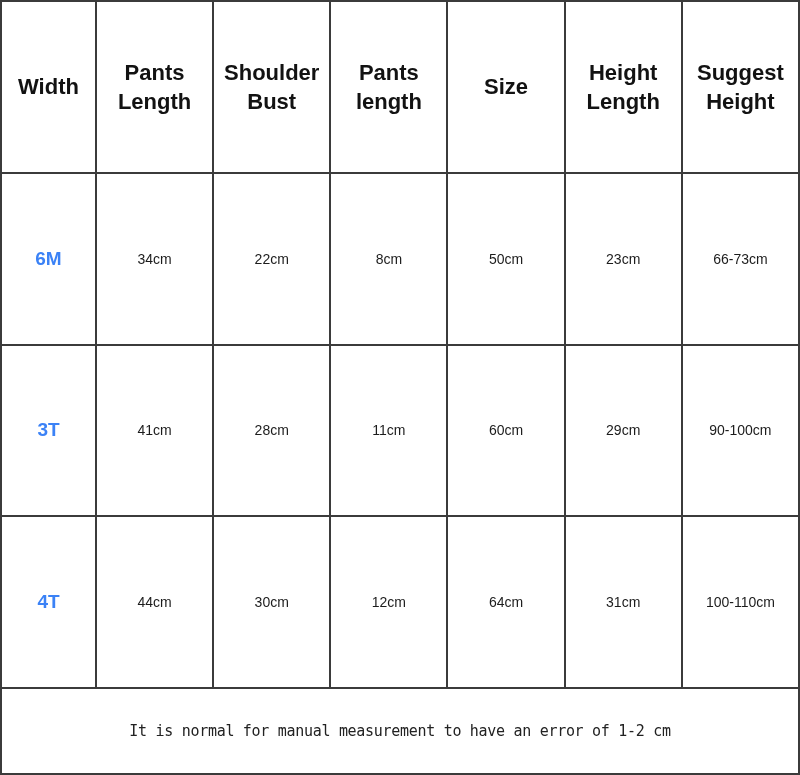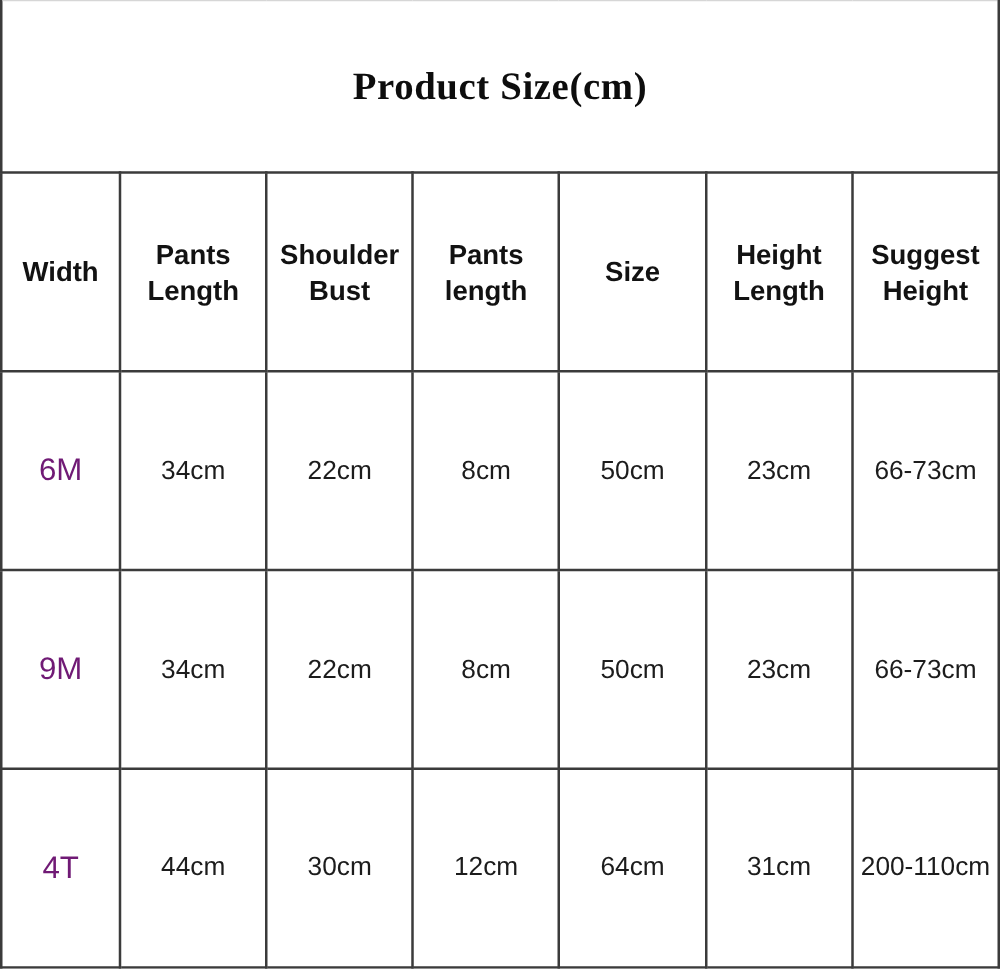--- a/index.html
+++ b/index.html
@@ -47,28 +47,28 @@
     font-weight: 700;
     font-size: 22px;
     line-height: 1.32;
     color: #121212;
   }
 
   td.value-cell {
     height: 82px;
     font-family: "Liberation Sans", sans-serif;
     font-weight: 400;
-    font-size: 21px;
+    font-size: 14px;
     color: #1c1c1c;
   }
 
   td.size-cell {
-    font-weight: 400;
-    font-size: 25px;
-    color: #701a75;
+    font-weight: 700;
+    font-size: 19px;
+    color: #3b82f6;
   }
 
   td.note-cell {
     height: 41px;
     font-family: "DejaVu Sans Mono", "Liberation Mono", monospace;
     font-weight: 400;
     font-size: 15px;
     letter-spacing: -0.3px;
     color: #222222;
   }
@@ -82,55 +82,55 @@
       <col class="col-size">
       <col>
         <col>
         <col>
         <col>
         <col>
         <col>
     </colgroup>
     <tbody>
       <tr>
-        <td class="title-cell" colspan="7">Product Size(cm)</td>
-      </tr>
-      <tr>
         <th class="col-header">Width</th>
         <th class="col-header">Pants Length</th>
         <th class="col-header">Shoulder Bust</th>
         <th class="col-header">Pants length</th>
         <th class="col-header">Size</th>
         <th class="col-header">Height Length</th>
         <th class="col-header">Suggest Height</th>
       </tr>
 
       <tr>
         <td class="value-cell size-cell">6M</td>
         <td class="value-cell">34cm</td>
         <td class="value-cell">22cm</td>
         <td class="value-cell">8cm</td>
         <td class="value-cell">50cm</td>
         <td class="value-cell">23cm</td>
         <td class="value-cell">66-73cm</td>
       </tr>
       <tr>
-        <td class="value-cell size-cell">9M</td>
-        <td class="value-cell">34cm</td>
-        <td class="value-cell">22cm</td>
-        <td class="value-cell">8cm</td>
-        <td class="value-cell">50cm</td>
-        <td class="value-cell">23cm</td>
-        <td class="value-cell">66-73cm</td>
+        <td class="value-cell size-cell">3T</td>
+        <td class="value-cell">41cm</td>
+        <td class="value-cell">28cm</td>
+        <td class="value-cell">11cm</td>
+        <td class="value-cell">60cm</td>
+        <td class="value-cell">29cm</td>
+        <td class="value-cell">90-100cm</td>
       </tr>
       <tr>
         <td class="value-cell size-cell">4T</td>
         <td class="value-cell">44cm</td>
         <td class="value-cell">30cm</td>
         <td class="value-cell">12cm</td>
         <td class="value-cell">64cm</td>
         <td class="value-cell">31cm</td>
-        <td class="value-cell">200-110cm</td>
+        <td class="value-cell">100-110cm</td>
       </tr>
 
+      <tr>
+        <td class="note-cell" colspan="7">It is normal for manual measurement to have an error of 1-2 cm</td>
+      </tr>
     </tbody>
   </table>
 </div>
 
 </body></html>

